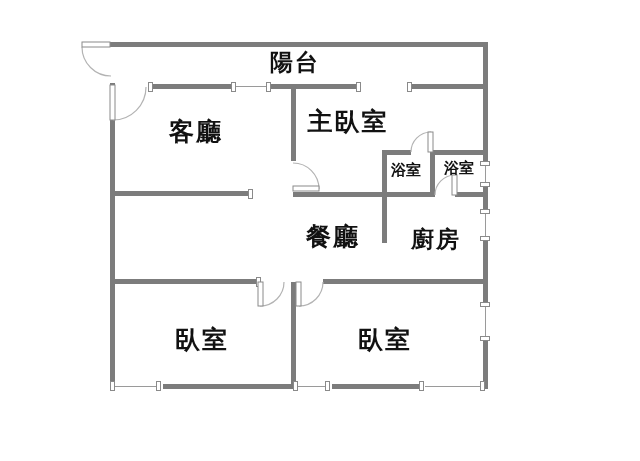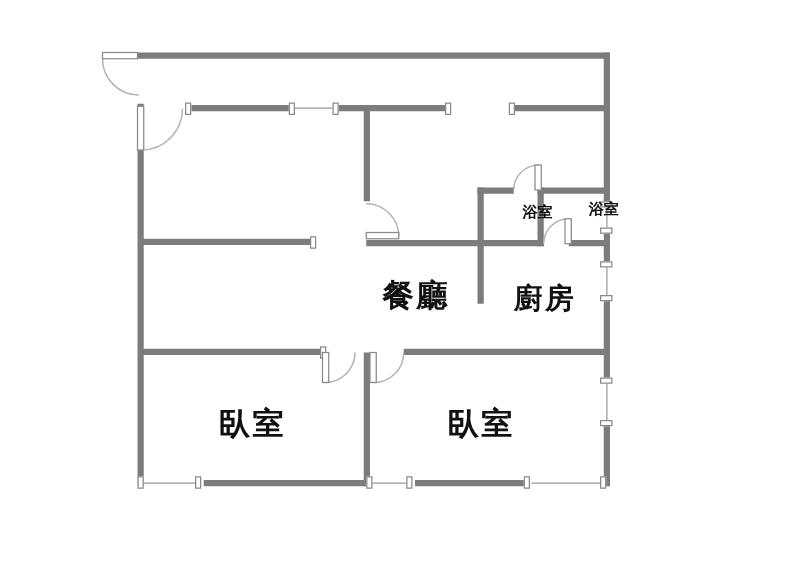--- a/index.html
+++ b/index.html
@@ -17,21 +17,21 @@
   .label{
     position:absolute;
     transform:translate(-50%,-50%);
     color:#111;
     font-weight:600;
     white-space:nowrap;
     letter-spacing:2px;
   }
   .lg{font-size:25px;}
   .md{font-size:23px;}
-  .sm{font-size:12px;letter-spacing:0;margin-left:24px;}
+  .sm{font-size:15px;letter-spacing:0;}
 </style>
 </head>
 <body>
 
 <div class="plan">
 
   <div class="wall" style="left:110px;top:42px;width:378px;height:5px;"></div>
 
   <div class="wall" style="left:483px;top:42px;width:5px;height:121px;"></div>
   <div class="wall" style="left:483px;top:184px;width:5px;height:28px;"></div>
@@ -103,20 +103,23 @@
       <rect x="82" y="42" width="28" height="5"></rect>
       <rect x="110" y="85" width="5" height="35"></rect>
       <rect x="293" y="186" width="26" height="5"></rect>
       <rect x="428" y="132" width="5" height="20"></rect>
       <rect x="452" y="175" width="5" height="20"></rect>
       <rect x="258" y="282" width="5" height="24"></rect>
       <rect x="296" y="282" width="5" height="24"></rect>
     </g>
   </svg>
 
+  <span class="label md" style="left:295px;top:62px;">陽台</span>
+  <span class="label lg" style="left:196px;top:131px;">客廳</span>
+  <span class="label lg" style="left:348px;top:121px;">主臥室</span>
   <span class="label sm" style="left:406px;top:170px;">浴室</span>
   <span class="label sm" style="left:459px;top:168px;">浴室</span>
   <span class="label md" style="left:436px;top:239px;">廚房</span>
   <span class="label lg" style="left:333px;top:236px;">餐廳</span>
   <span class="label lg" style="left:202px;top:339px;">臥室</span>
   <span class="label lg" style="left:385px;top:339px;">臥室</span>
 
 </div>
 
 </body></html>

